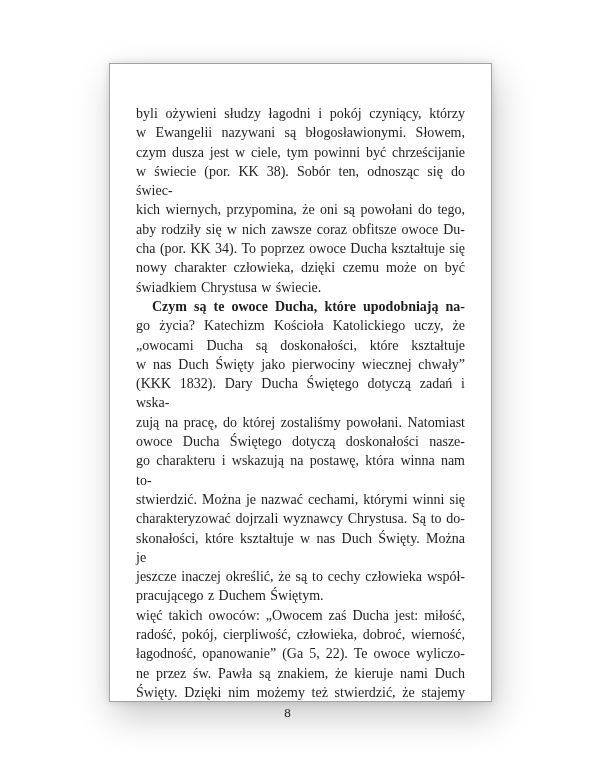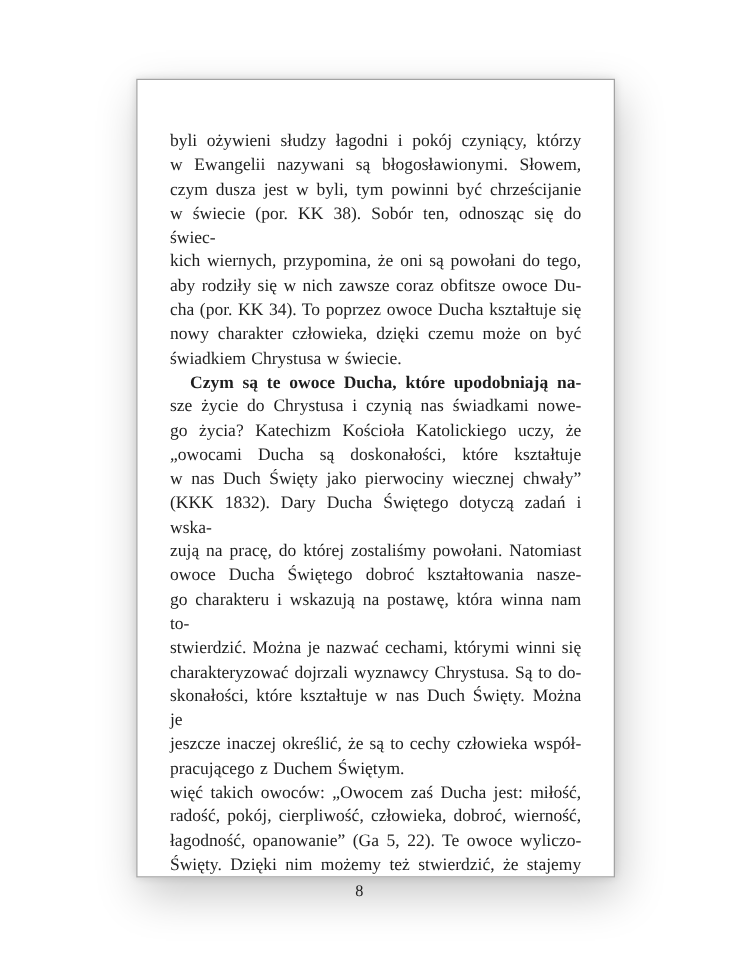--- a/index.html
+++ b/index.html
@@ -49,45 +49,45 @@
   }
 </style>
 </head>
 <body>
 
 <div class="book-page">
   <div class="text-block">
       <div>
         <div class="line">byli ożywieni słudzy łagodni i pokój czyniący, którzy</div>
         <div class="line">w Ewangelii nazywani są błogosławionymi. Słowem,</div>
-        <div class="line">czym dusza jest w byli, tym powinni być chrześcijanie</div>
+        <div class="line">czym dusza jest w ciele, tym powinni być chrześcijanie</div>
         <div class="line">w świecie (por. KK 38). Sobór ten, odnosząc się do świec-</div>
         <div class="line">kich wiernych, przypomina, że oni są powołani do tego,</div>
         <div class="line">aby rodziły się w nich zawsze coraz obfitsze owoce Du-</div>
         <div class="line">cha (por. KK 34). To poprzez owoce Ducha kształtuje się</div>
         <div class="line">nowy charakter człowieka, dzięki czemu może on być</div>
         <div class="line flush">świadkiem Chrystusa w świecie.</div>
       </div>
       <div>
         <div class="line indent">Czym są te owoce Ducha, które upodobniają na-</div>
-        <div class="line">sze życie do Chrystusa i czynią nas świadkami nowe-</div>
         <div class="line">go życia? Katechizm Kościoła Katolickiego uczy, że</div>
         <div class="line">„owocami Ducha są doskonałości, które kształtuje</div>
         <div class="line">w nas Duch Święty jako pierwociny wiecznej chwały”</div>
         <div class="line">(KKK 1832). Dary Ducha Świętego dotyczą zadań i wska-</div>
         <div class="line">zują na pracę, do której zostaliśmy powołani. Natomiast</div>
-        <div class="line">owoce Ducha Świętego dobroć kształtowania nasze-</div>
+        <div class="line">owoce Ducha Świętego dotyczą doskonałości nasze-</div>
         <div class="line">go charakteru i wskazują na postawę, która winna nam to-</div>
         <div class="line">stwierdzić. Można je nazwać cechami, którymi winni się</div>
         <div class="line">charakteryzować dojrzali wyznawcy Chrystusa. Są to do-</div>
         <div class="line">skonałości, które kształtuje w nas Duch Święty. Można je</div>
         <div class="line">jeszcze inaczej określić, że są to cechy człowieka współ-</div>
         <div class="line flush">pracującego z Duchem Świętym.</div>
       </div>
       <div>
         <div class="line">więć takich owoców: „Owocem zaś Ducha jest: miłość,</div>
         <div class="line">radość, pokój, cierpliwość, człowieka, dobroć, wierność,</div>
         <div class="line">łagodność, opanowanie” (Ga 5, 22). Te owoce wyliczo-</div>
+        <div class="line">ne przez św. Pawła są znakiem, że kieruje nami Duch</div>
         <div class="line">Święty. Dzięki nim możemy też stwierdzić, że stajemy</div>
       </div>
     </div>
   <div class="page-number">8</div>
 </div>
 
 </body></html>

